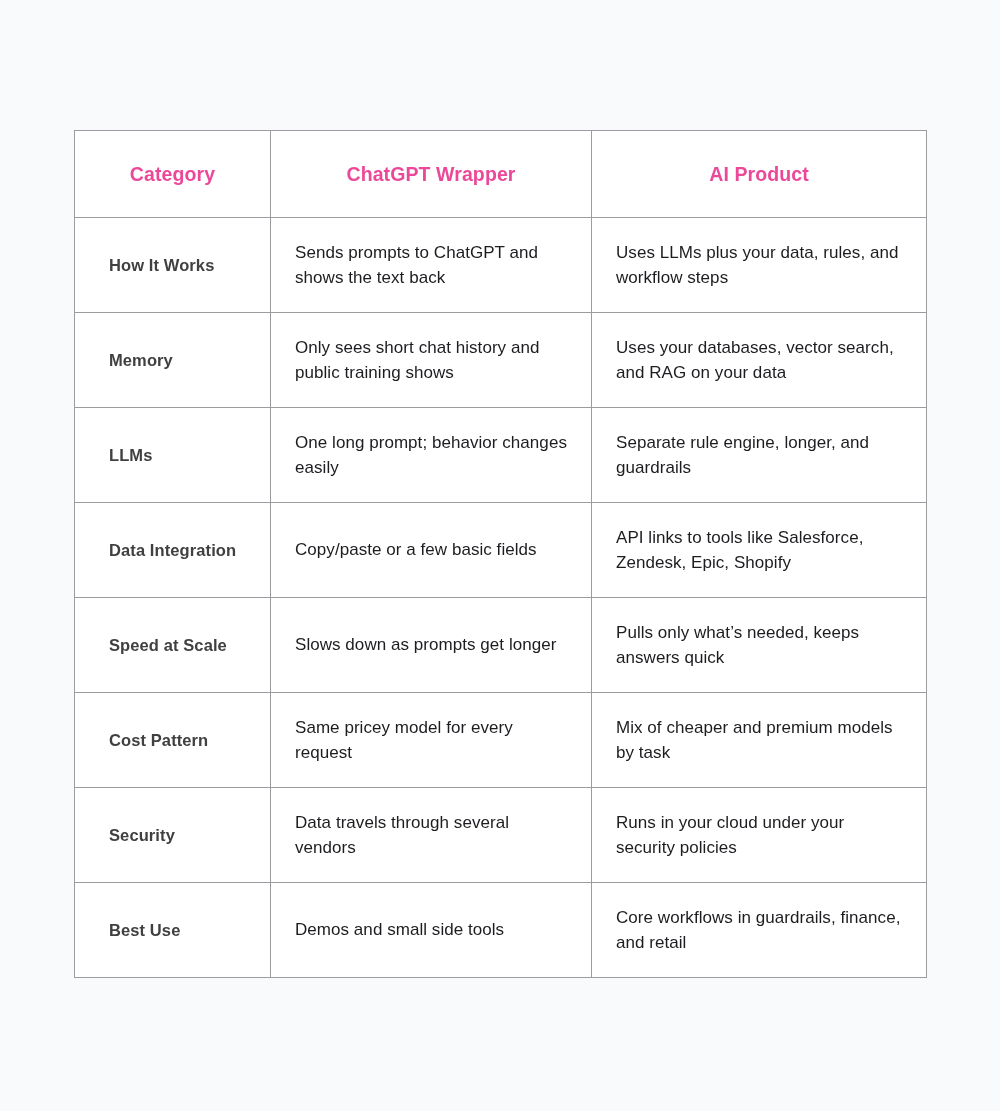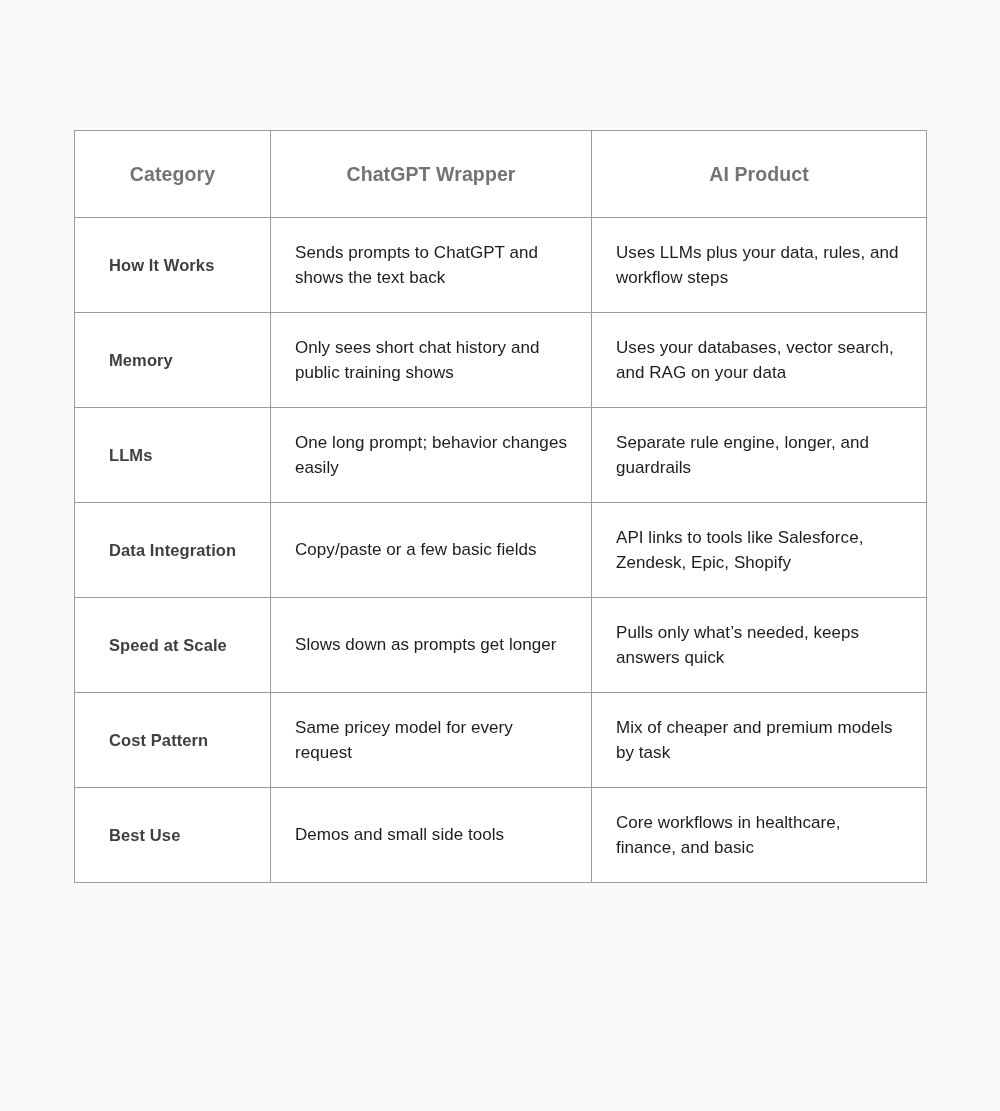--- a/index.html
+++ b/index.html
@@ -48,21 +48,21 @@
   }
 
   
   thead tr.header-row th {
     height: 86px;
     padding: 0 14px;
     text-align: center;
     font-size: 19.5px;
     font-weight: bold;
     letter-spacing: 0.1px;
-    color: #737373;
+    color: #ec4899;
   }
   th.head-category { background: #ffffff; }
   th.head-wrapper  { background: #a9b4fa; }
   th.head-product  { background: #d4eca4; }
 
   
   tbody tr { height: 95px; }
 
   td.cell-category {
     padding: 6px 0 6px 34px;
@@ -128,21 +128,26 @@
           <td class="cell-category">Speed at Scale</td>
           <td class="cell-body">Slows down as prompts get longer</td>
           <td class="cell-body">Pulls only what’s needed, keeps answers quick</td>
         </tr>
         <tr>
           <td class="cell-category">Cost Pattern</td>
           <td class="cell-body">Same pricey model for every request</td>
           <td class="cell-body">Mix of cheaper and premium models by task</td>
         </tr>
         <tr>
+          <td class="cell-category">Security</td>
+          <td class="cell-body">Data travels through several vendors</td>
+          <td class="cell-body">Runs in your cloud under your security policies</td>
+        </tr>
+        <tr>
           <td class="cell-category">Best Use</td>
           <td class="cell-body">Demos and small side tools</td>
-          <td class="cell-body">Core workflows in healthcare, finance, and basic</td>
+          <td class="cell-body">Core workflows in guardrails, finance, and retail</td>
         </tr>
       </tbody>
     </table>
   </div>
 
 </div>
 
 </body></html>

